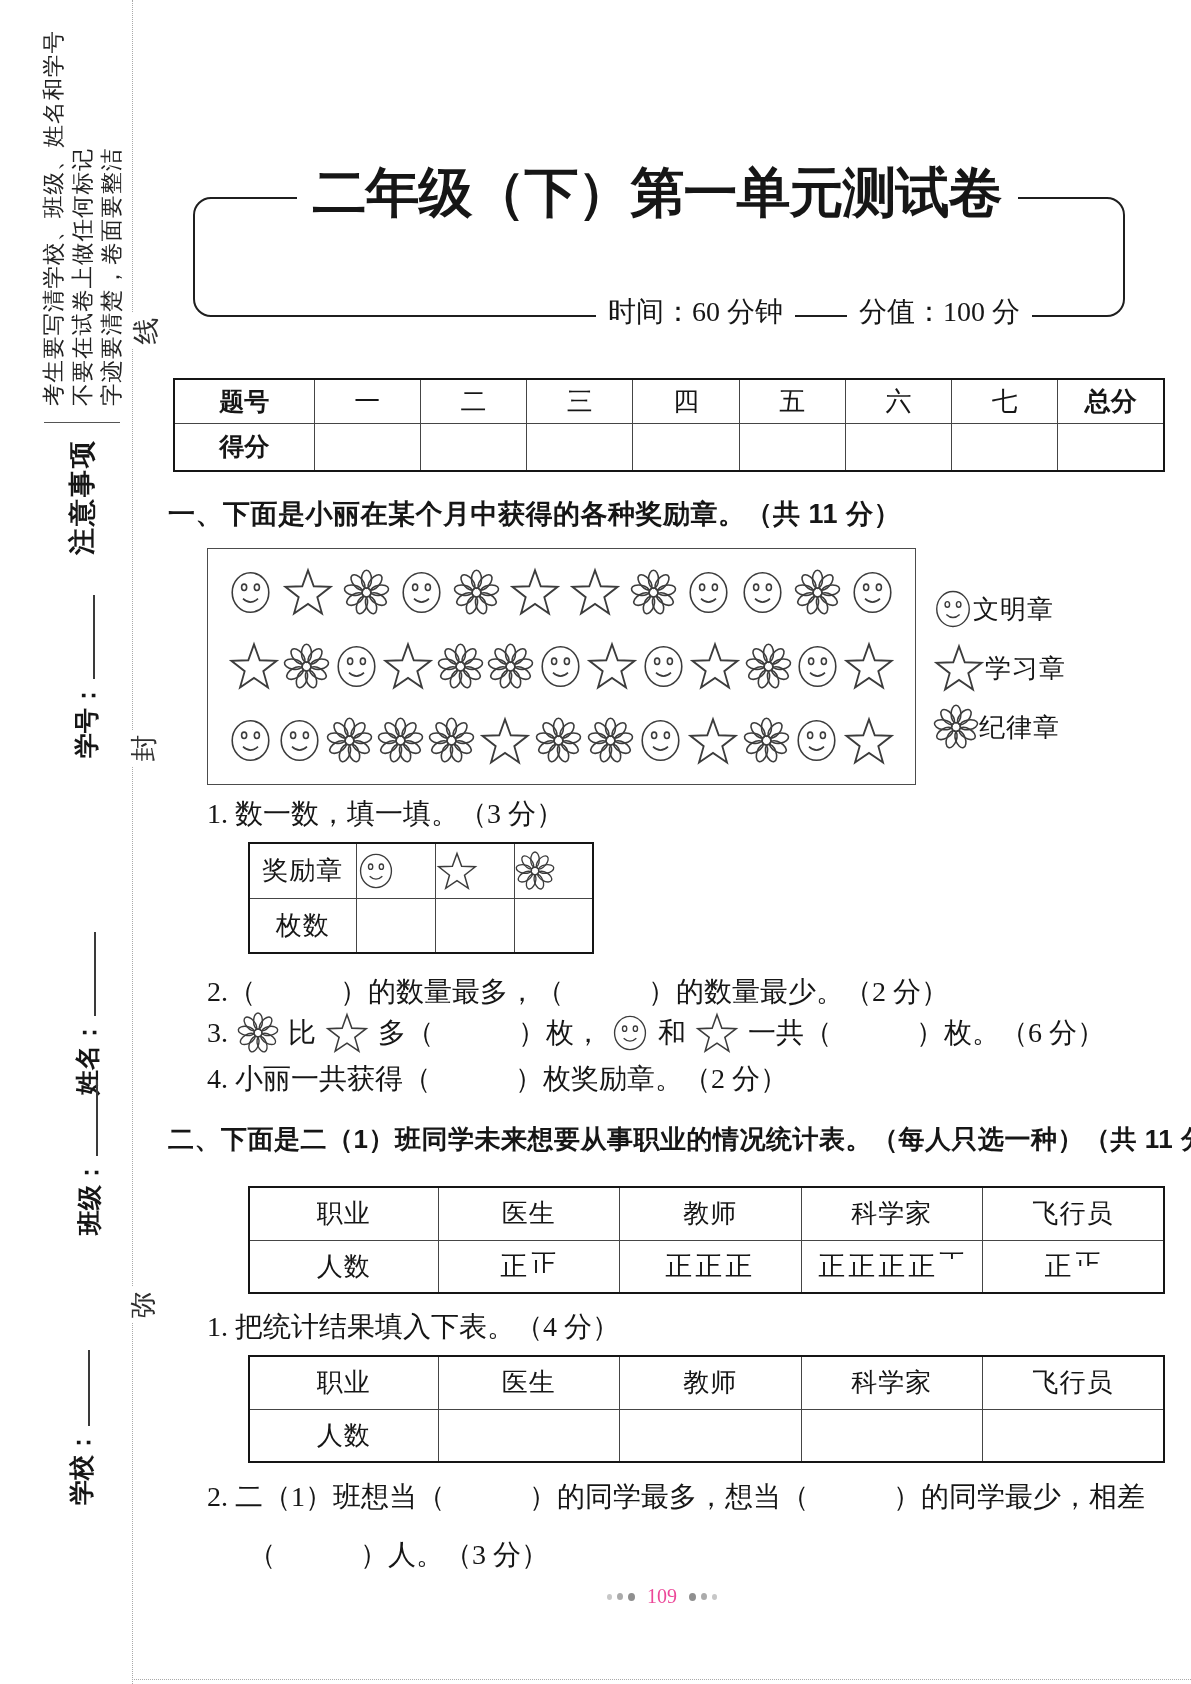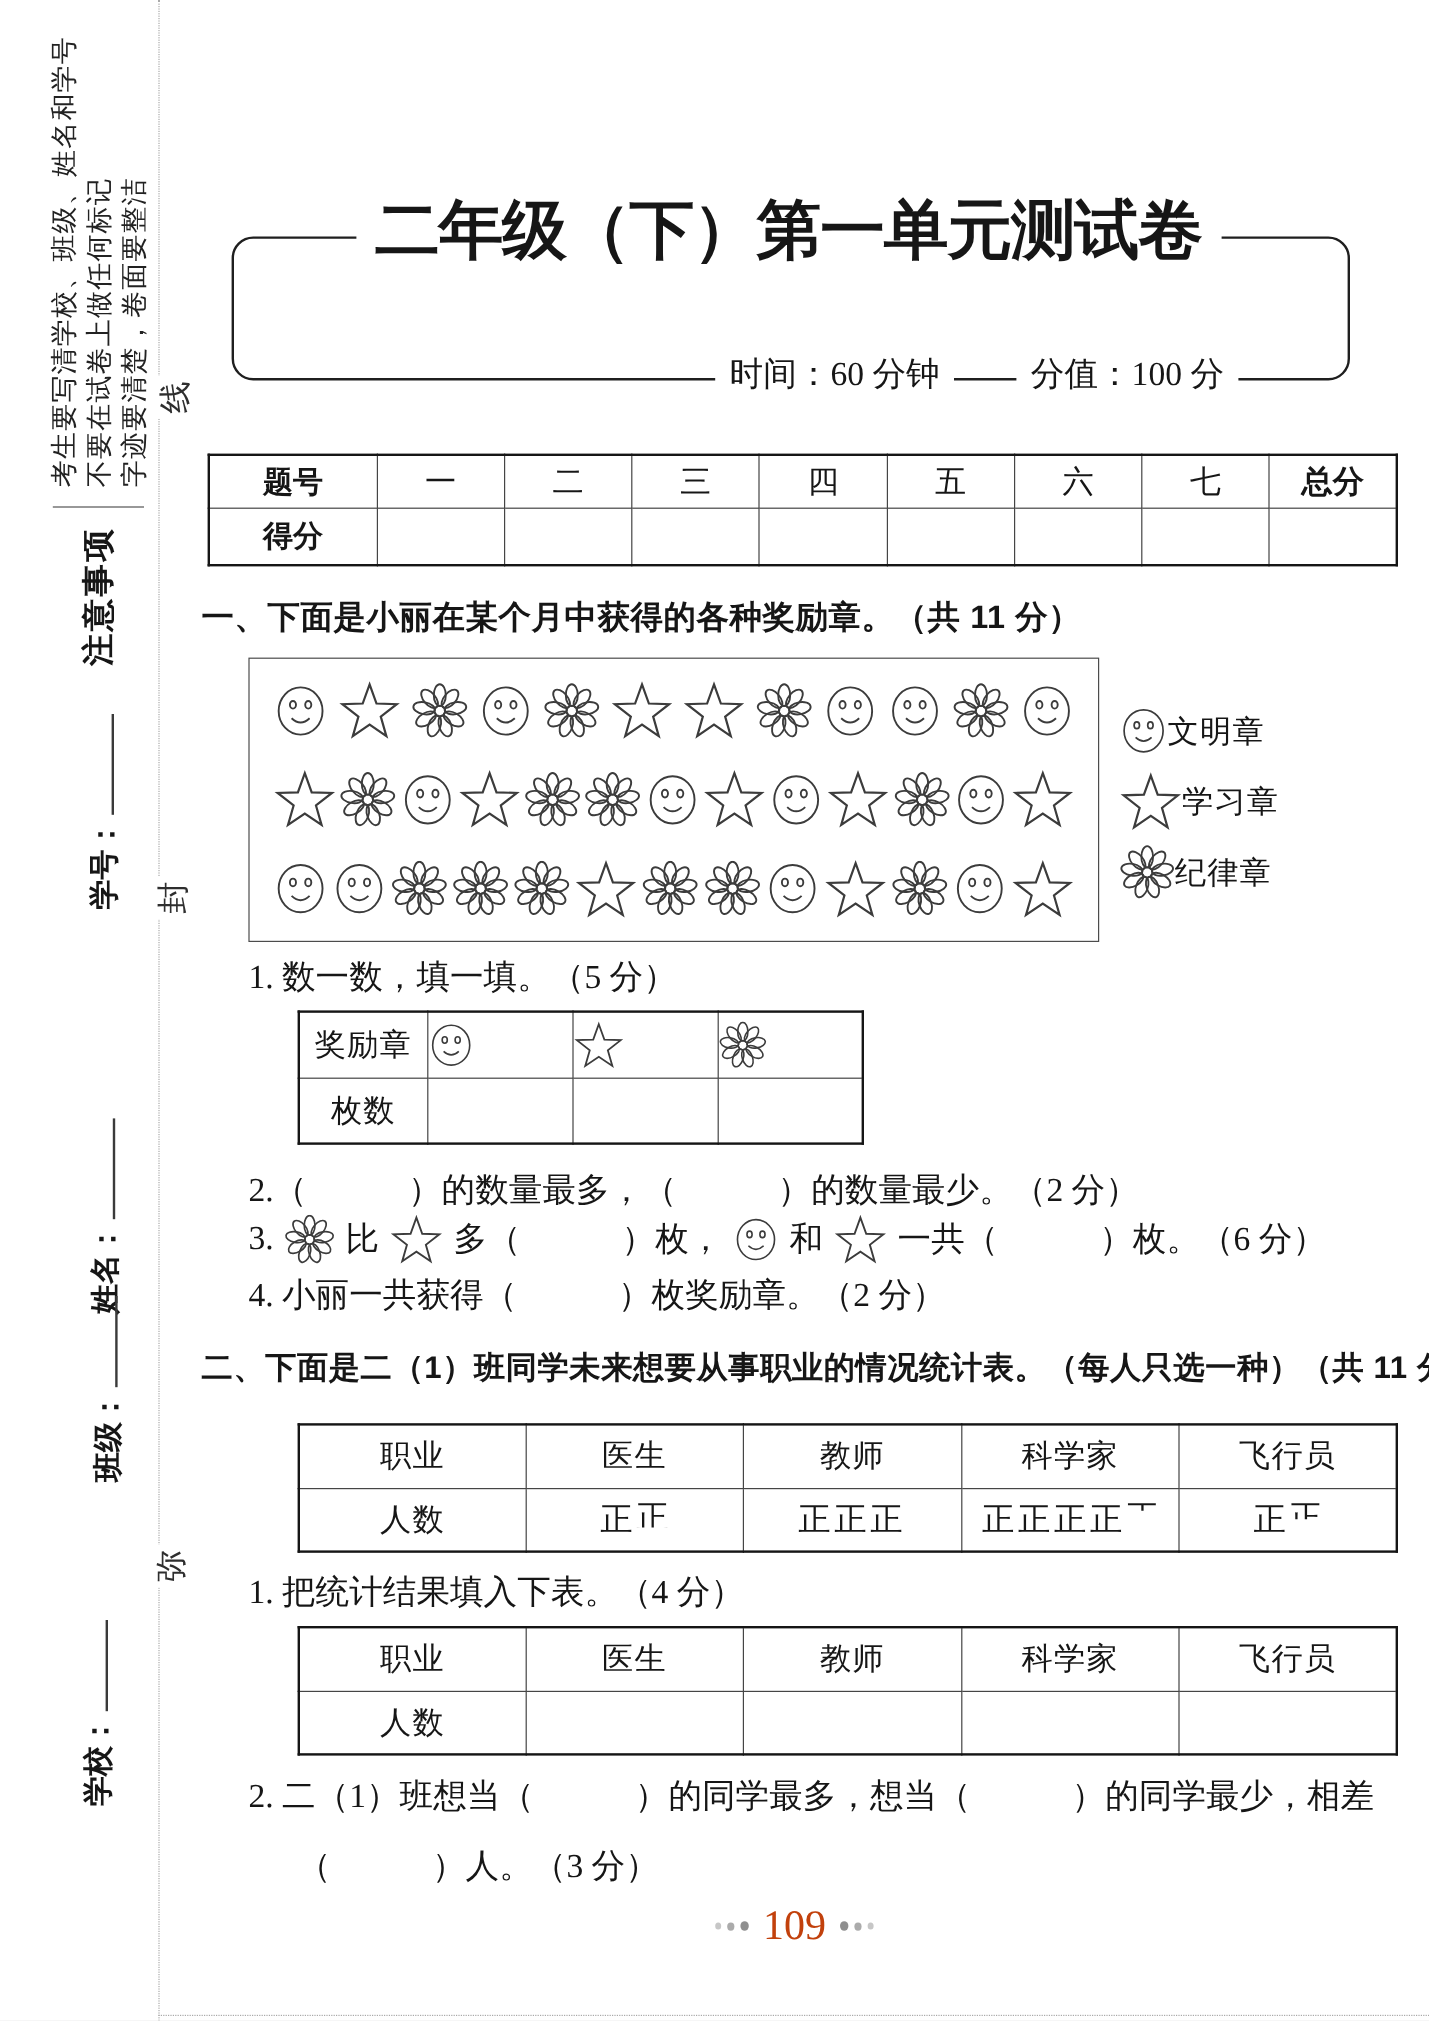--- a/index.html
+++ b/index.html
@@ -55,21 +55,21 @@
   #s1-heading{left:168px;top:496px;}
   #stamps-box{left:207px;top:548px;width:709px;height:237px;border:1.5px solid #4c4c4c;
               display:flex;flex-direction:column;justify-content:space-around;padding:6px 0;box-sizing:border-box;}
   .stamp-row{display:flex;justify-content:space-between;align-items:center;padding:0 20px;}
   #legend{left:933px;top:584px;display:flex;flex-direction:column;gap:9px;}
   .legend-row{display:flex;align-items:center;height:50px;}
   .legend-row .lg-label{font-size:26px;letter-spacing:1px;}
   .q-text{font-size:28px;white-space:nowrap;}
   #s1-q1{left:207px;top:795px;}
   #count-table{left:248px;top:842px;}
-  #count-table table{width:472px;border-radius:15px;}
+  #count-table table{width:346px;border-radius:15px;}
   #count-table tr{height:55px;}
   #count-table .lbl{font-size:26px;letter-spacing:1px;}
   #s1-q2{left:207px;top:973px;}
   #s1-q3{left:207px;top:1008px;height:50px;display:flex;align-items:center;gap:9px;font-size:28px;white-space:nowrap;}
   #s1-q4{left:207px;top:1060px;}
 
   
   #s2-heading{left:168px;top:1122px;font-size:26px;}
   .occ-table table{width:917px;}
   .occ-table col.c0{width:189px;}
@@ -81,21 +81,21 @@
   #result-table{left:248px;top:1355px;}
   #s2-q2-l1{left:207px;top:1478px;}
   #s2-q2-l2{left:248px;top:1536px;}
   .pt{display:inline-block;overflow:hidden;vertical-align:text-top;line-height:1em;letter-spacing:0;}
   .p1{height:0.30em;}
   .p2{height:0.55em;}
   .p4{height:0.82em;}
 
   
   #footer{left:133px;top:1585px;width:1058px;display:flex;align-items:center;justify-content:center;gap:12px;}
-  #page-number{font-size:35px;color:#c2410c;}
+  #page-number{font-size:20px;color:#ec4899;}
   .dots{display:flex;align-items:center;gap:5px;}
   .dot{border-radius:50%;background:#8f8f8f;display:inline-block;}
   .d1{width:5px;height:6px;opacity:.5;}
   .d2{width:6px;height:7px;opacity:.75;}
   .d3{width:7px;height:8px;opacity:1;}
 
   svg.stamp{display:block;}
 </style>
 </head>
 <body>
@@ -358,21 +358,21 @@
     <div class="legend-row">
       <span>
           <svg class="stamp" width="46" height="46" viewBox="0 0 48 48">
             <use href="#sym-flower"></use>
           </svg>
         </span>
       <span class="lg-label">纪律章</span>
     </div>
   </div>
 
-  <div class="abs q-text" id="s1-q1">1. 数一数，填一填。（5 分）</div>
+  <div class="abs q-text" id="s1-q1">1. 数一数，填一填。（3 分）</div>
 
   <div class="abs" id="count-table">
     <table class="outer2">
       <colgroup>
           <col style="width:107px">
           <col>
           <col>
           <col>
         </colgroup>
       <tbody>

